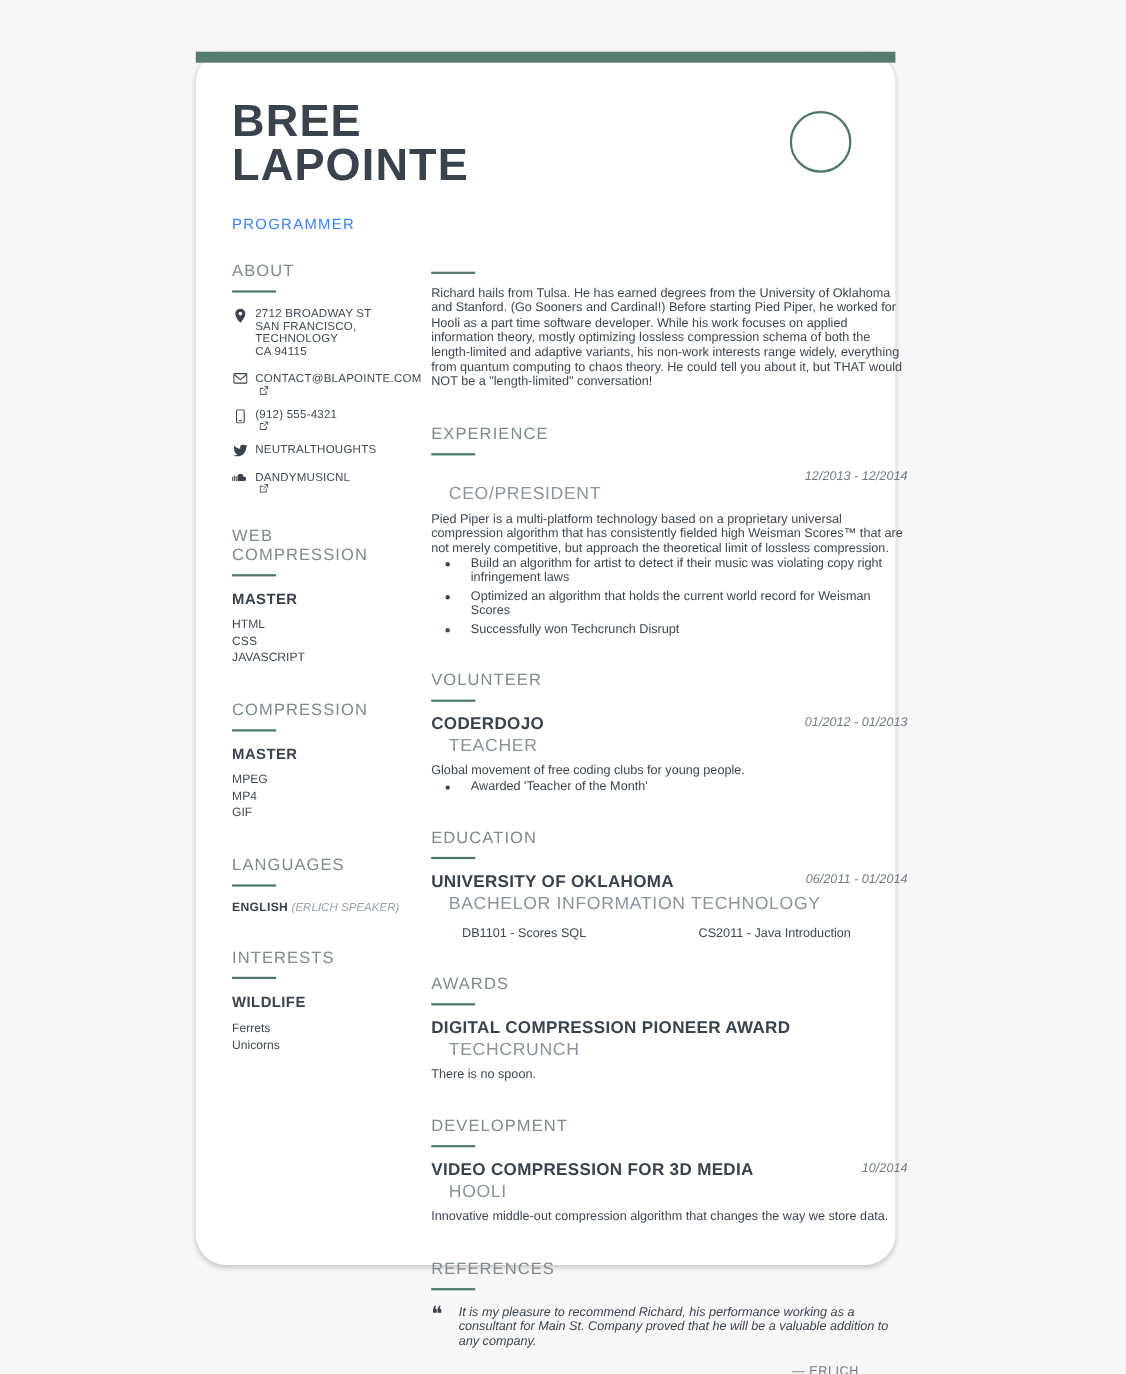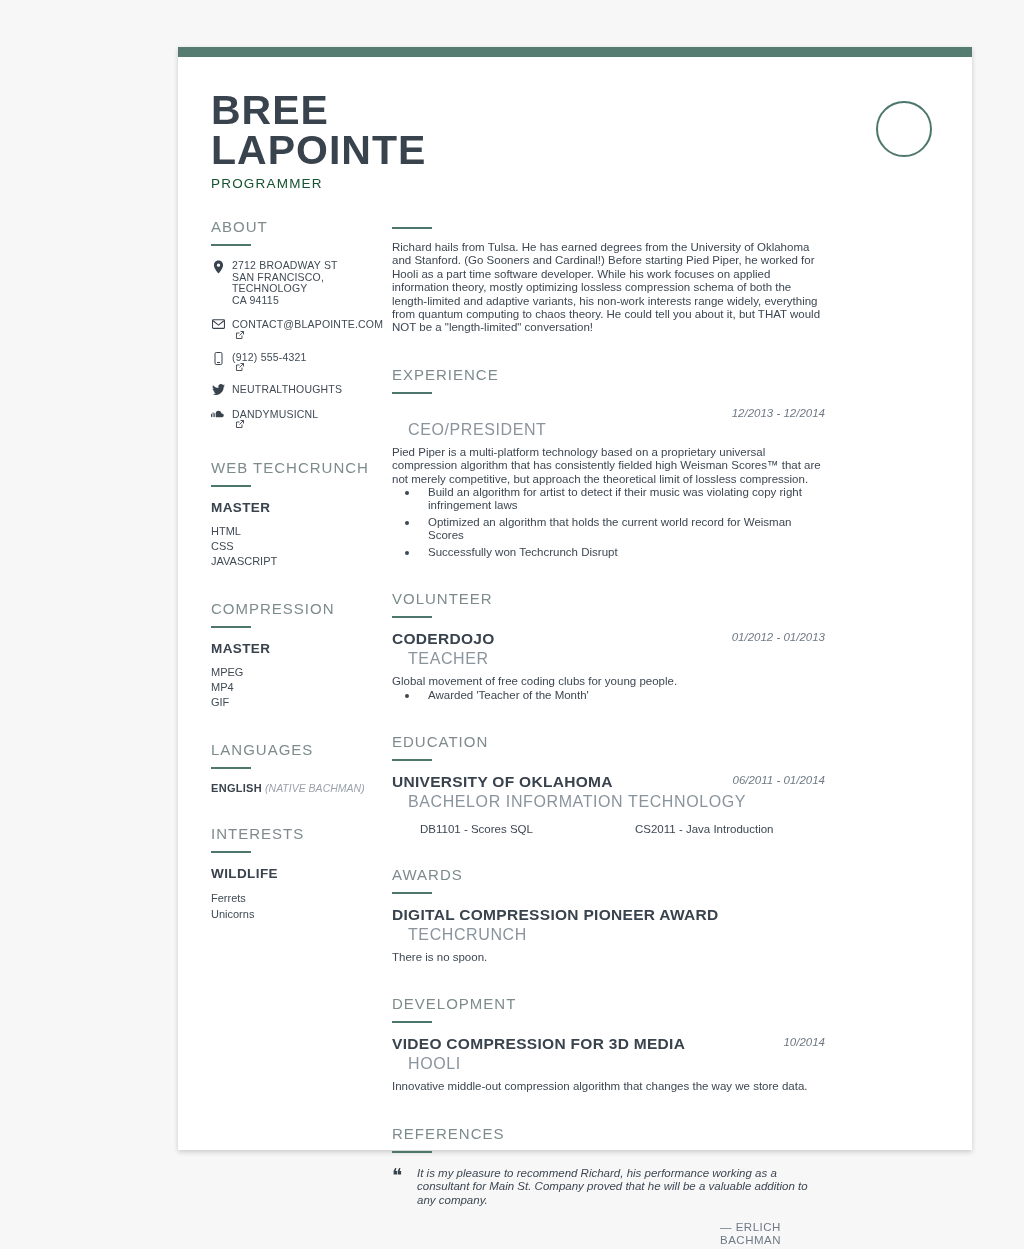--- a/index.html
+++ b/index.html
@@ -4,30 +4,31 @@
 <style>
   * { margin:0; padding:0; box-sizing:border-box; }
   html,body { width:1024px; height:1249px; }
   body {
     background:#f7f7f8;
     font-family:"Liberation Sans", sans-serif;
     color:#3d4752;
     position:relative;
   }
   .card {
-    position:absolute; left:178px; top:47px; width:794px; height:1103px;
+    position:absolute; left:178px; top:47px; width:636px; height:1103px;
     background:#ffffff;
     box-shadow:0 2px 5px rgba(0,0,0,0.18);
+    border-radius:28px;
   }
   .accent-bar { height:10px; background:#567c72; }
   .content { padding:33px 21px 0 33px; position:relative; }
 
   
   .name { font-size:41px; font-weight:700; color:#39434e; line-height:40px; letter-spacing:1px; }
-  .job-title { margin-top:6px; font-size:13.5px; color:#14532d; letter-spacing:1.2px; }
+  .job-title { margin-top:26px; font-size:13.5px; color:#3b82f6; letter-spacing:1.2px; }
   .photo-circle {
     position:absolute; top:44px; right:40px; width:56px; height:56px;
     border:2px solid #4d776c; border-radius:50%; background:#fff;
   }
 
   
   .columns { display:flex; margin-top:27px; }
   .left-col { width:160px; flex:none; }
   .right-col { width:433px; flex:none; margin-left:21px; }
 
@@ -147,21 +148,21 @@
                   </svg>
               </span>
               <span><span>DANDYMUSICNL</span><svg class="ext-ico" width="8" height="8" viewBox="0 0 16 16">
                     <path d="M9 1h6v6M15 1L7 9M12 9v6H1V4h6" fill="none" stroke="#39434e" stroke-width="1.8"></path>
                   </svg></span>
             </div>
           </div>
         </div>
 
         <div class="section">
-          <div class="sec-head">WEB TECHCRUNCH</div>
+          <div class="sec-head">WEB COMPRESSION</div>
           <div class="sec-rule"></div>
           <div class="skill-level">MASTER</div>
           <div class="skill-items">
             <div>HTML</div>
             <div>CSS</div>
             <div>JAVASCRIPT</div>
           </div>
         </div>
 
         <div class="section">
@@ -173,21 +174,21 @@
             <div>MP4</div>
             <div>GIF</div>
           </div>
         </div>
 
         <div class="section">
           <div class="sec-head">LANGUAGES</div>
           <div class="sec-rule"></div>
           <div class="lang-line">
             <span class="lang-name">ENGLISH</span>
-            <span class="lang-note">(NATIVE BACHMAN)</span>
+            <span class="lang-note">(ERLICH SPEAKER)</span>
           </div>
         </div>
 
         <div class="section">
           <div class="sec-head">INTERESTS</div>
           <div class="sec-rule"></div>
           <div class="skill-level">WILDLIFE</div>
           <div class="interest-items">
             <div>Ferrets</div>
             <div>Unicorns</div>

